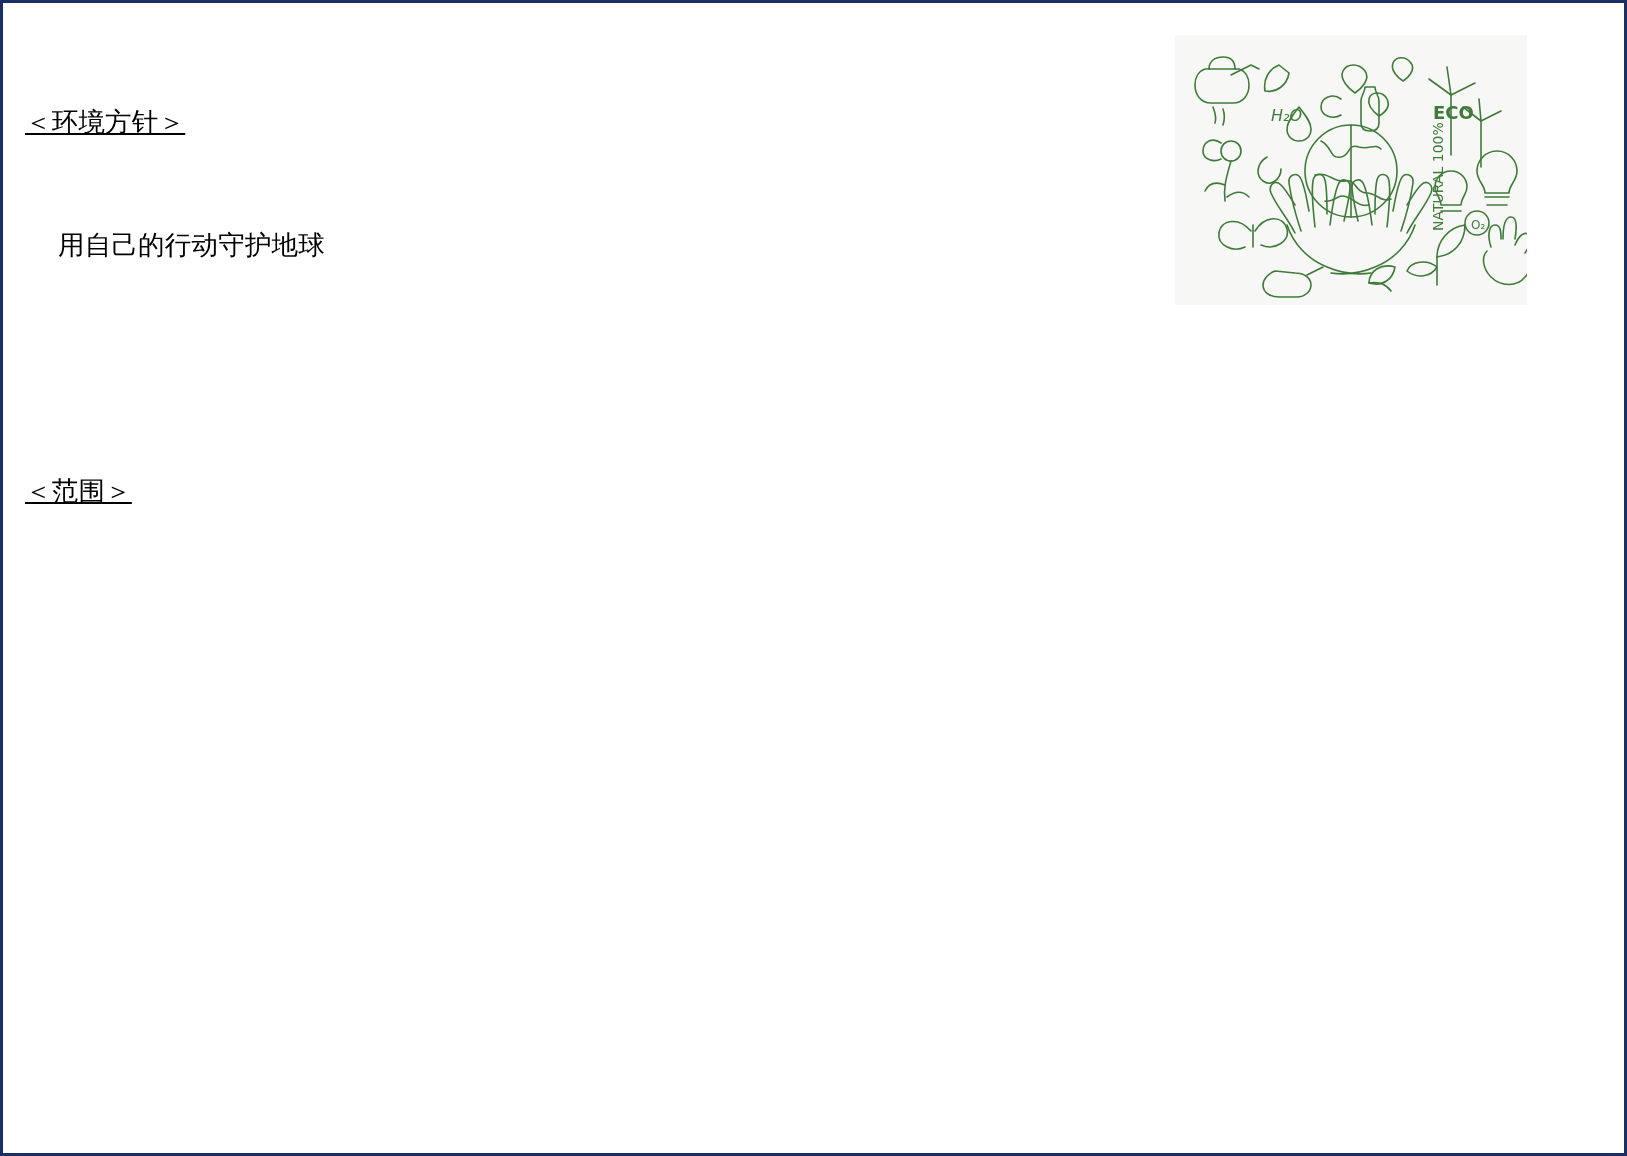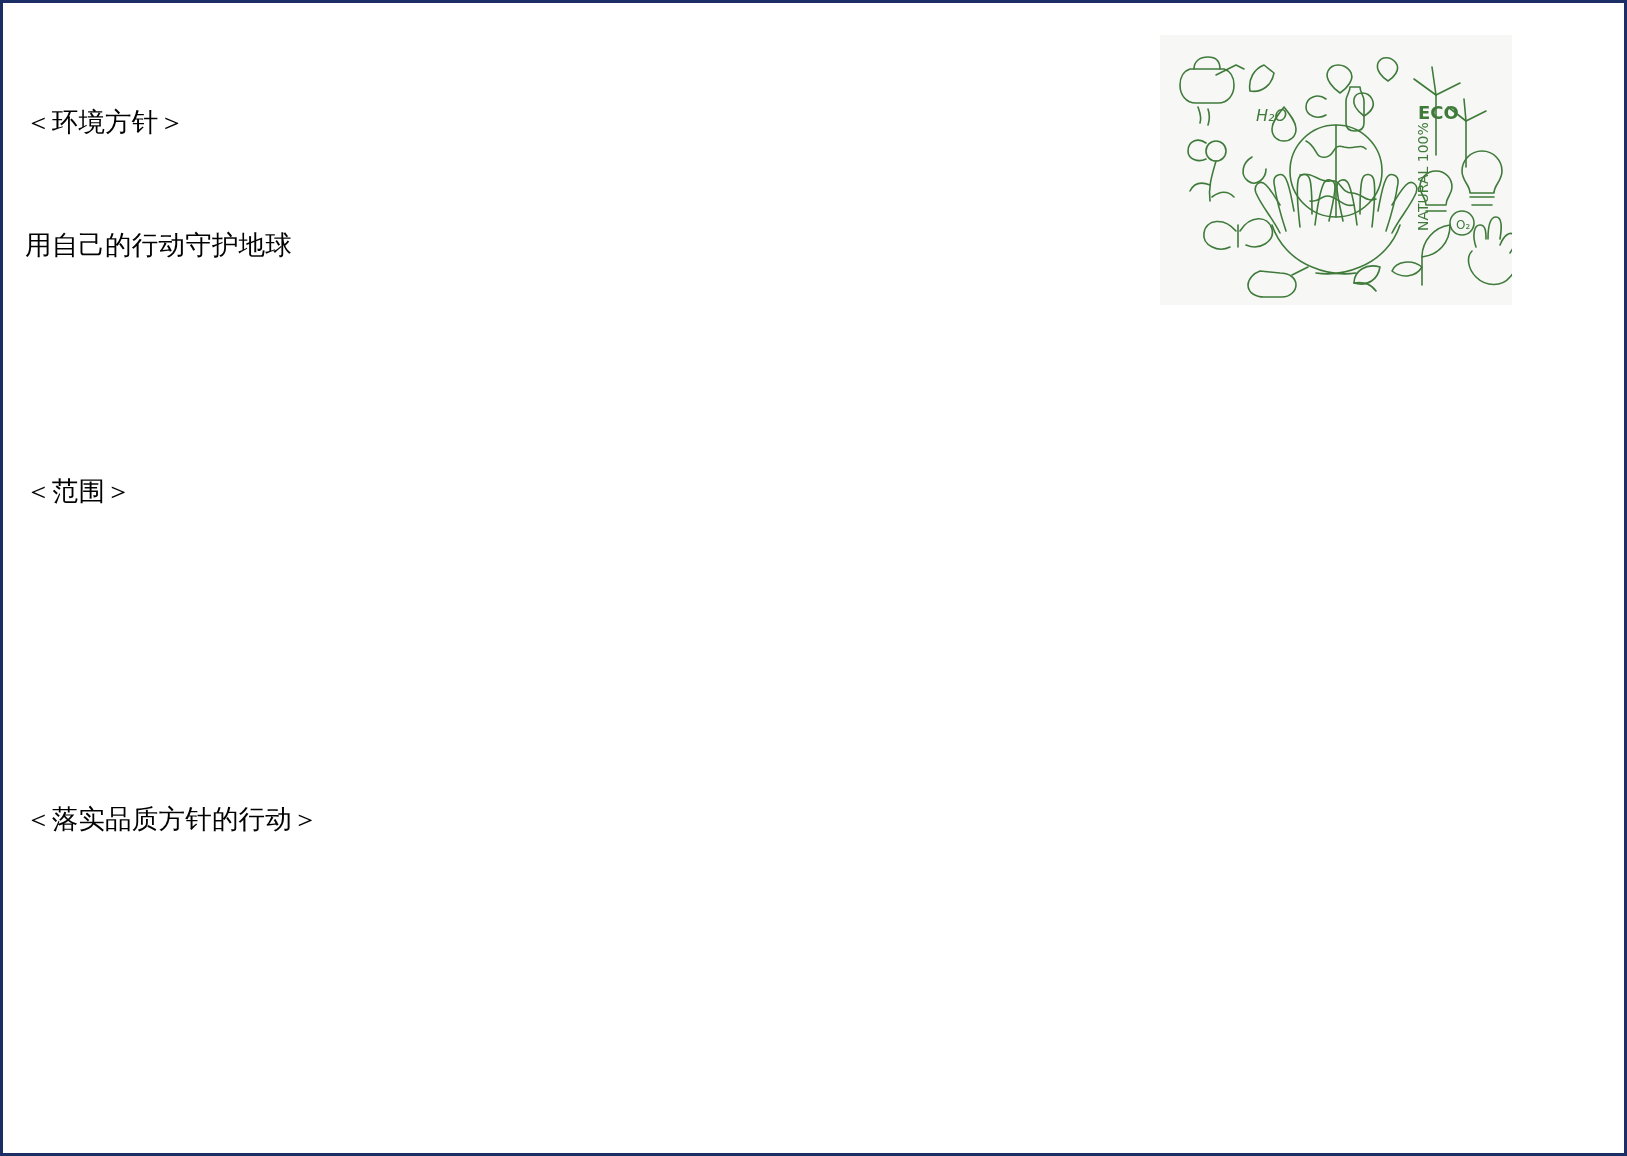--- a/index.html
+++ b/index.html
@@ -31,37 +31,39 @@
     line-height: 41px;
     color: #000000;
     letter-spacing: 0.2px;
     white-space: pre-wrap;
   }
   .spacer {
     height: 41px;
   }
   .eco-image {
     position: absolute;
-    right: 90px;
+    right: 75px;
     top: 16px;
     width: 352px;
     height: 270px;
     background: #ec4899;
     overflow: hidden;
   }
   .eco-image svg {
     display: block;
     width: 100%;
     height: 100%;
   }
   .heading {
     display: block;
+    text-decoration: underline;
   }
   .para {
     display: block;
+    margin-left: 33px;
   }
   .head-block {
     position: relative;
     z-index: 2;
   }
   .top-section {
     position: relative;
     min-height: 286px;
   }
 </style>
@@ -166,20 +168,19 @@
       <div class="doc-text head-block">
         <div class="heading">＜环境方针＞</div>
         <div class="para">用自己的行动守护地球</div>
         <div class="spacer"></div>
         <div class="heading">＜范围＞</div>
         <div class="spacer"></div>
       </div>
     </div>
 
     <div class="doc-text">
-      <div class="heading">＜落实品质方针的行动＞</div>
       
       
       
     </div>
 
   </div>
 </div>
 
 </body></html>

